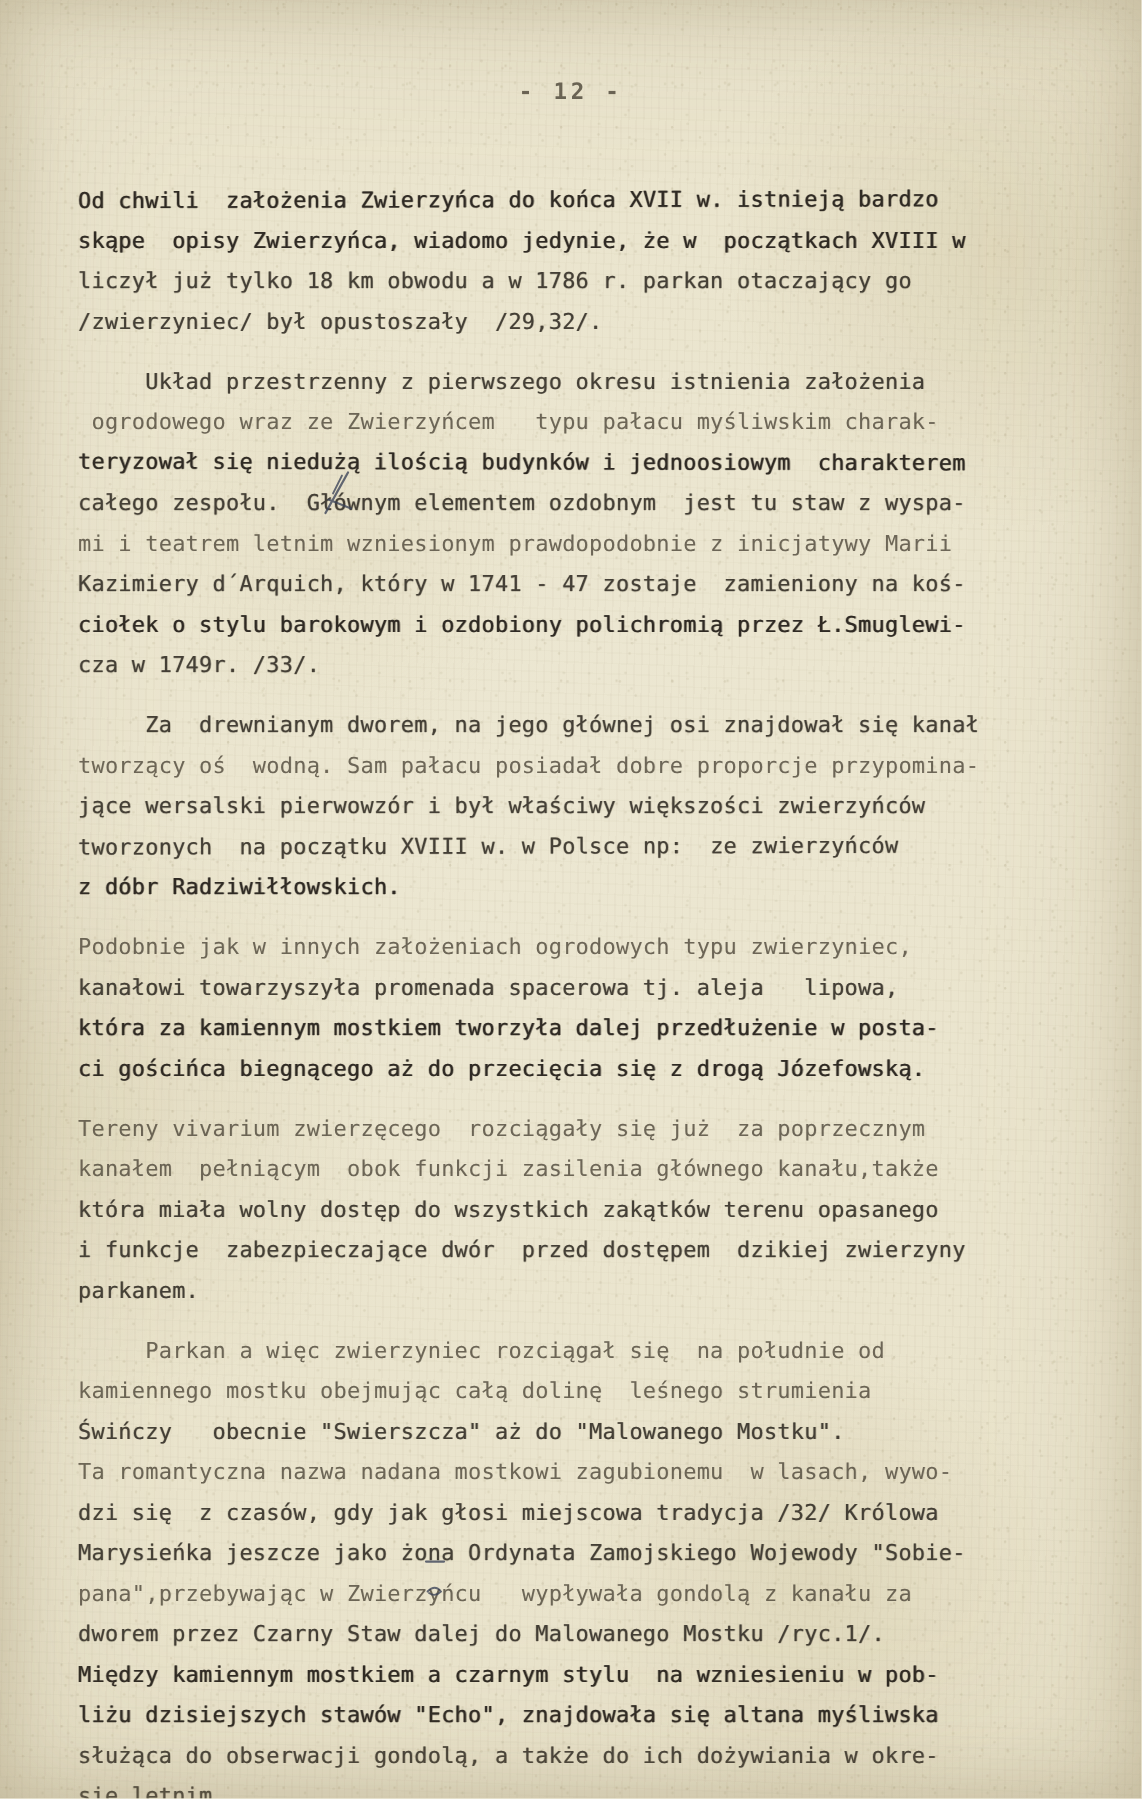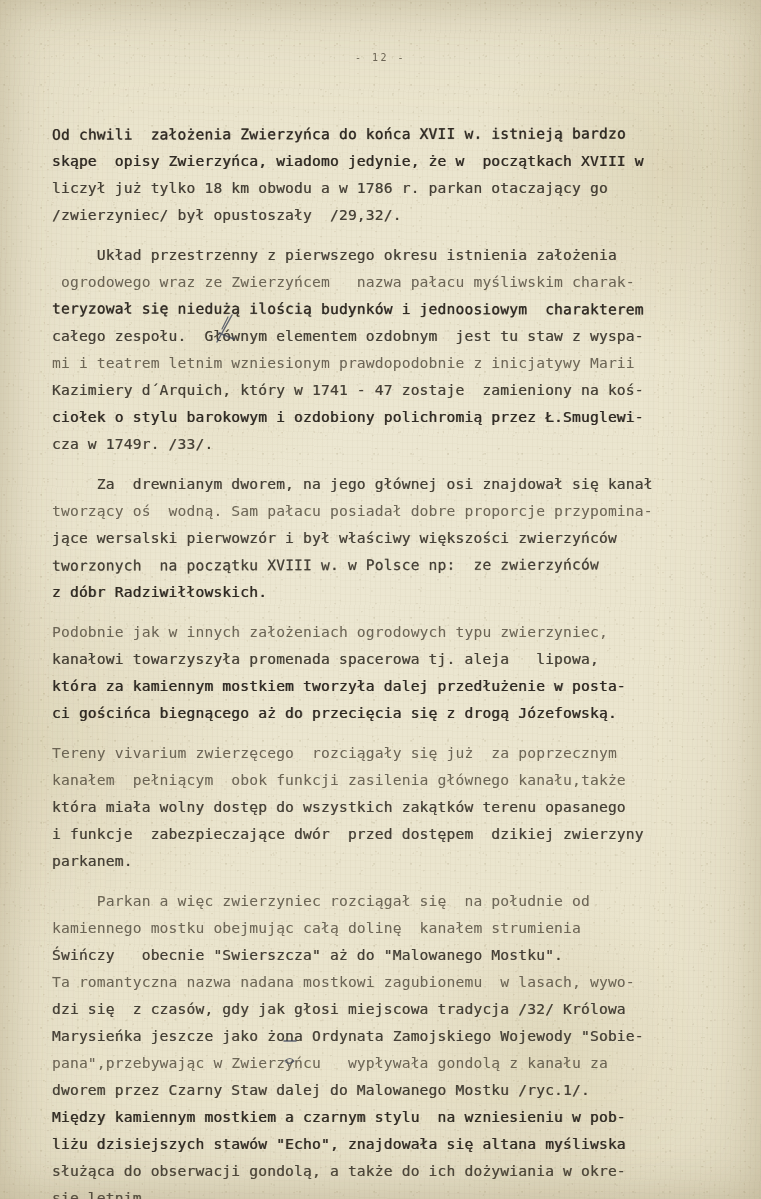--- a/index.html
+++ b/index.html
@@ -68,24 +68,25 @@
 
   
   #sheet{
     position:absolute;inset:0;
     padding:0;
   }
   .pageno{
     position:absolute;
     left:0;right:0;top:52px;
     text-align:center;
-    font-size:10px;
+    font-size:15px;
     letter-spacing:2.5px;
     color:#4a4336;
     opacity:.80;
+    font-weight:bold;
   }
   .body{
     position:absolute;
     left:52px;top:84px;
     width:668px;
     margin-top:36px;
   }
   .para{margin:0 0 0 0;}
   .para.gap{margin-top:13px;}
   .ln{
@@ -133,21 +134,21 @@
 
       <p class="para">
         <span class="ln heavy tilt">Od chwili  założenia Zwierzyńca do końca XVII w. istnieją bardzo</span>
         <span class="ln heavy">skąpe  opisy Zwierzyńca, wiadomo jedynie, że w  początkach XVIII w</span>
         <span class="ln">liczył już tylko 18 km obwodu a w 1786 r. parkan otaczający go</span>
         <span class="ln">/zwierzyniec/ był opustoszały  /29,32/.</span>
       </p>
 
       <p class="para gap">
         <span class="ln">     Układ przestrzenny z pierwszego okresu istnienia założenia</span>
-        <span class="ln lite"> ogrodowego wraz ze Zwierzyńcem   nazwa pałacu myśliwskim charak-</span>
+        <span class="ln lite"> ogrodowego wraz ze Zwierzyńcem   typu pałacu myśliwskim charak-</span>
         <span class="ln heavy tilt2">teryzował się niedużą ilością budynków i jednoosiowym  charakterem</span>
         <span class="ln">całego zespołu.  Głównym elementem ozdobnym  jest tu staw z wyspa-</span>
         <span class="ln lite">mi i teatrem letnim wzniesionym prawdopodobnie z inicjatywy Marii</span>
         <span class="ln">Kazimiery d´Arquich, który w 1741 - 47 zostaje  zamieniony na koś-</span>
         <span class="ln heavy">ciołek o stylu barokowym i ozdobiony polichromią przez Ł.Smuglewi-</span>
         <span class="ln">cza w 1749r. /33/.</span>
       </p>
 
       <p class="para gap">
         <span class="ln">     Za  drewnianym dworem, na jego głównej osi znajdował się kanał</span>
@@ -167,21 +168,21 @@
       <p class="para gap">
         <span class="ln lite">Tereny vivarium zwierzęcego  rozciągały się już  za poprzecznym</span>
         <span class="ln lite">kanałem  pełniącym  obok funkcji zasilenia głównego kanału,także</span>
         <span class="ln">która miała wolny dostęp do wszystkich zakątków terenu opasanego</span>
         <span class="ln">i funkcje  zabezpieczające dwór  przed dostępem  dzikiej zwierzyny</span>
         <span class="ln">parkanem.</span>
       </p>
 
       <p class="para gap">
         <span class="ln lite">     Parkan a więc zwierzyniec rozciągał się  na południe od</span>
-        <span class="ln lite">kamiennego mostku obejmując całą dolinę  kanałem strumienia</span>
+        <span class="ln lite">kamiennego mostku obejmując całą dolinę  leśnego strumienia</span>
         <span class="ln">Świńczy   obecnie "Swierszcza" aż do "Malowanego Mostku".</span>
         <span class="ln lite">Ta romantyczna nazwa nadana mostkowi zagubionemu  w lasach, wywo-</span>
         <span class="ln">dzi się  z czasów, gdy jak głosi miejscowa tradycja /32/ Królowa</span>
         <span class="ln">Marysieńka jeszcze jako żona Ordynata Zamojskiego Wojewody "Sobie-</span>
         <span class="ln lite">pana",przebywając w Zwierzyńcu   wypływała gondolą z kanału za</span>
         <span class="ln">dworem przez Czarny Staw dalej do Malowanego Mostku /ryc.1/.</span>
         <span class="ln heavy">Między kamiennym mostkiem a czarnym stylu  na wzniesieniu w pob-</span>
         <span class="ln heavy">liżu dzisiejszych stawów "Echo", znajdowała się altana myśliwska</span>
         <span class="ln">służąca do obserwacji gondolą, a także do ich dożywiania w okre-</span>
         <span class="ln">sie letnim.</span>

